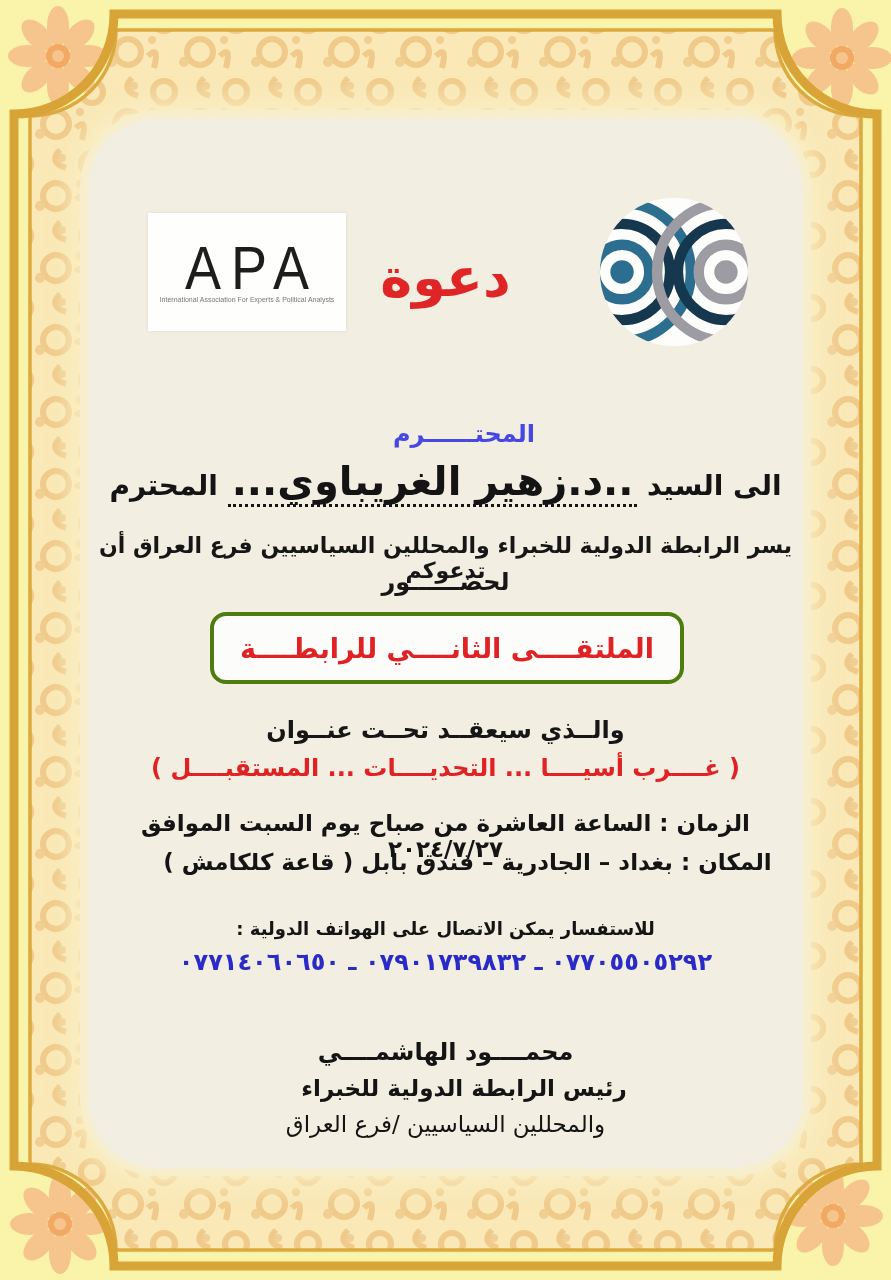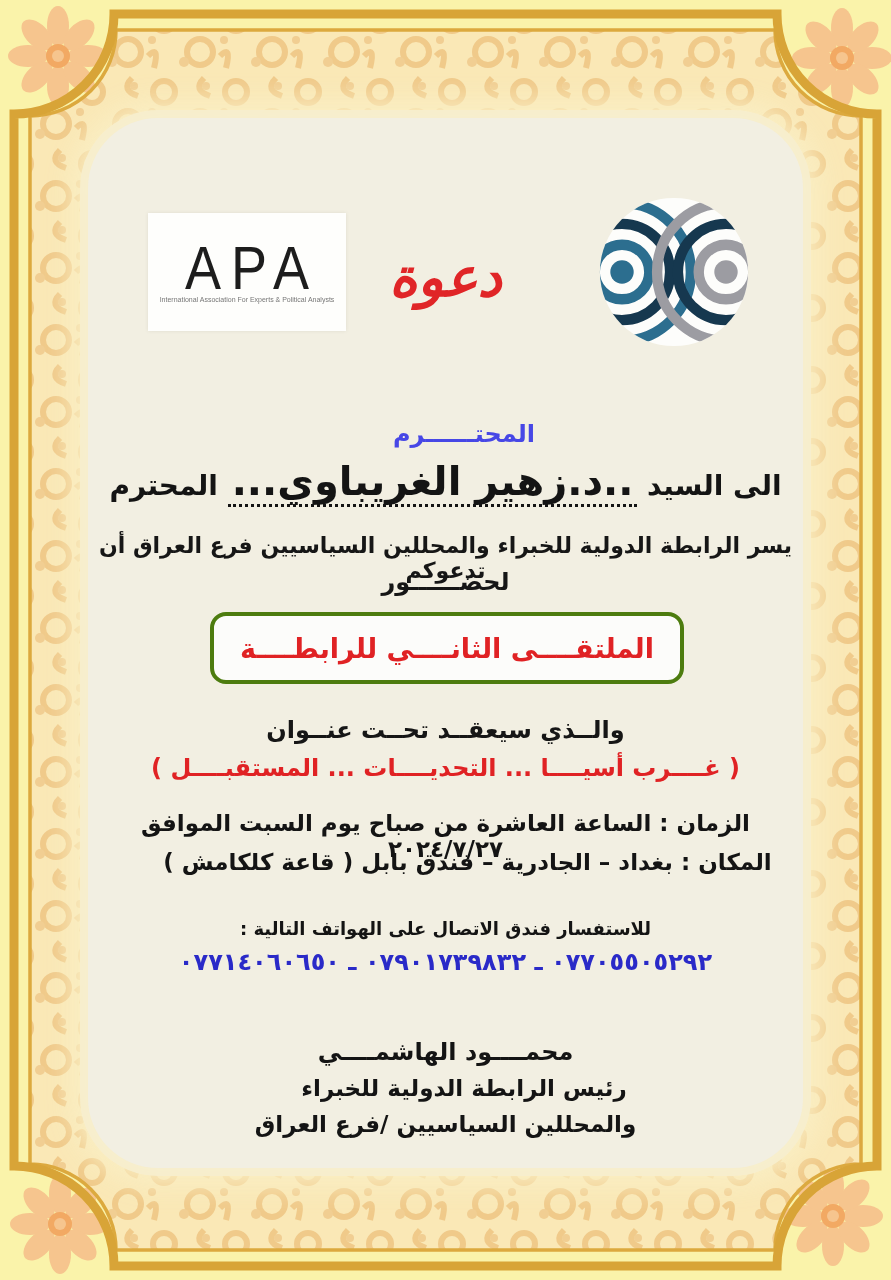--- a/index.html
+++ b/index.html
@@ -28,42 +28,42 @@
   .apa-acronym{
     font-family:"Liberation Sans",sans-serif;font-weight:300;
     font-size:54px;line-height:52px;letter-spacing:10px;color:#1d1d1d;
     transform:scaleY(1.12);margin-left:10px;
   }
   .apa-ar{font-size:11px;color:#555;margin-top:4px;direction:rtl;}
   .apa-en{font-family:"Liberation Sans",sans-serif;font-size:7px;color:#777;margin-top:2px;}
   
   .emblem{left:508px;top:76px;width:156px;height:156px;}
   
-  .invite-word{top:128px;color:#E02527;font-size:54px;font-weight:bold;font-style:italic;}
+  .invite-word{top:128px;color:#E02527;font-size:54px;font-weight:bold;}
   .patron{top:255px;color:#2526B8;font-size:25px;font-weight:bold;}
   .honorific{top:302px;color:#4747E6;font-size:24px;font-weight:bold;letter-spacing:0;padding-left:37px;}
   .addressee{top:340px;color:#141414;font-size:28px;font-weight:bold;}
   .addressee .big-name{font-size:40px;border-bottom:3px dotted #141414;padding:0 4px;}
   .invite-line{top:415px;color:#161616;font-size:22px;font-weight:bold;}
   .attend{top:450px;color:#161616;font-size:24px;font-weight:bold;}
   .title-box{
     left:122px;top:494px;width:466px;height:64px;background:#FCFCFA;
     border:4px solid #4d7c0f;border-radius:16px;
     display:flex;align-items:center;justify-content:center;
   }
   .title-box span{color:#E02224;font-size:27px;font-weight:bold;}
   .subtitle-intro{top:598px;color:#161616;font-size:24px;font-weight:bold;}
   .theme{top:636px;color:#E02224;font-size:24px;font-weight:bold;}
   .time-line{top:692px;color:#141414;font-size:23px;font-weight:bold;}
   .place-line{top:731px;color:#141414;font-size:23px;font-weight:bold;padding-left:44px;}
   .inquiry{top:800px;color:#141414;font-size:18px;font-weight:bold;}
   .phones{top:830px;color:#2A2AC8;font-size:24px;font-weight:bold;letter-spacing:1px;}
   .sig-name{top:920px;color:#141414;font-size:24px;font-weight:bold;}
   .sig-t1{top:957px;color:#141414;font-size:23px;font-weight:bold;padding-left:37px;}
-  .sig-t2{top:993px;color:#141414;font-size:23px;font-weight:bold;}
+  .sig-t2{top:993px;color:#141414;font-size:23px;font-weight:normal;}
 </style>
 </head>
 <body>
 
 <svg class="frame-svg" width="891" height="1280" viewBox="0 0 891 1280">
   <defs>
     <pattern id="damask" width="72" height="72" patternUnits="userSpaceOnUse">
       <rect width="72" height="72" fill="#FAE8B6"></rect>
       <g fill="none" stroke="#F0CA8A" stroke-width="6">
         <circle cx="20" cy="20" r="11"></circle>
@@ -142,20 +142,20 @@
   <div class="abs title-box">
     <span>الملتقــــى الثانــــي للرابطــــة</span>
   </div>
 
   <div class="abs center-line subtitle-intro">والــذي سيعقــد تحــت عنــوان</div>
   <div class="abs center-line theme">( غــــرب أسيــــا ... التحديــــات ... المستقبــــل )</div>
 
   <div class="abs center-line time-line">الزمان : الساعة العاشرة من صباح يوم السبت الموافق ٢٠٢٤/٧/٢٧</div>
   <div class="abs center-line place-line">المكان : بغداد – الجادرية – فندق بابل ( قاعة كلكامش )</div>
 
-  <div class="abs center-line inquiry">للاستفسار فندق الاتصال على الهواتف التالية :</div>
+  <div class="abs center-line inquiry">للاستفسار يمكن الاتصال على الهواتف الدولية :</div>
   <div class="abs center-line phones">٠٧٧٠٥٥٠٥٢٩٢ ـ ٠٧٩٠١٧٣٩٨٣٢ ـ ٠٧٧١٤٠٦٠٦٥٠</div>
 
   <div class="abs center-line sig-name">محمــــود الهاشمــــي</div>
   <div class="abs center-line sig-t1">رئيس الرابطة الدولية للخبراء</div>
   <div class="abs center-line sig-t2">والمحللين السياسيين /فرع العراق</div>
 
 </div>
 
 </body></html>

